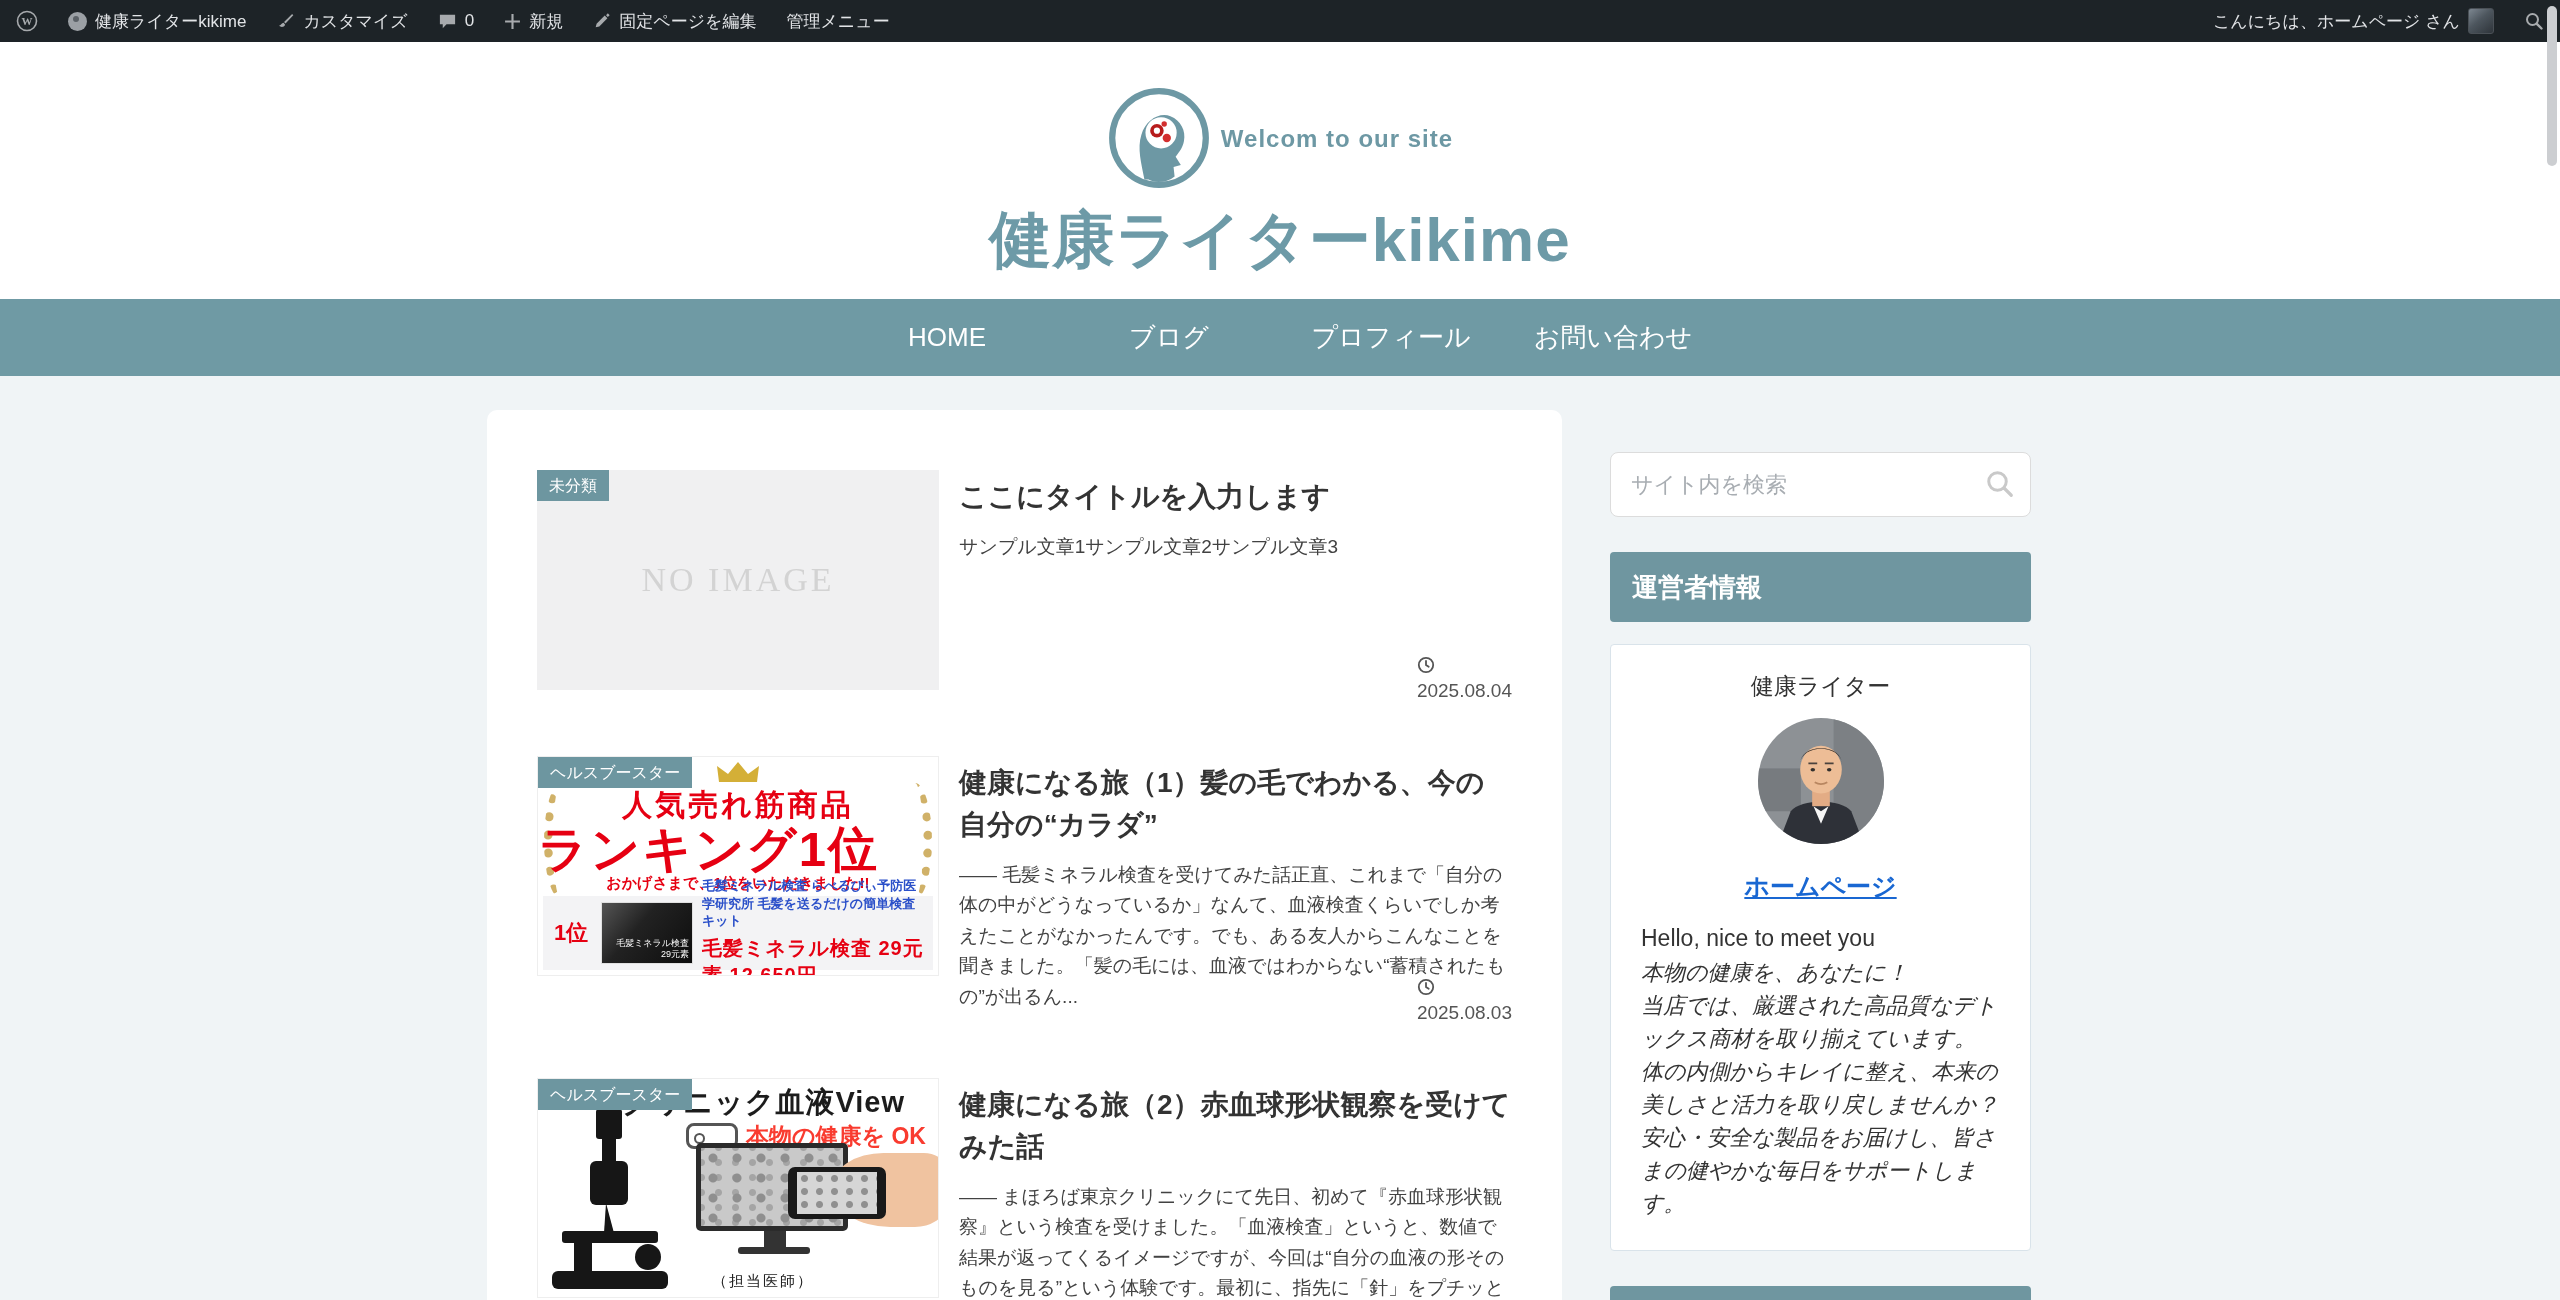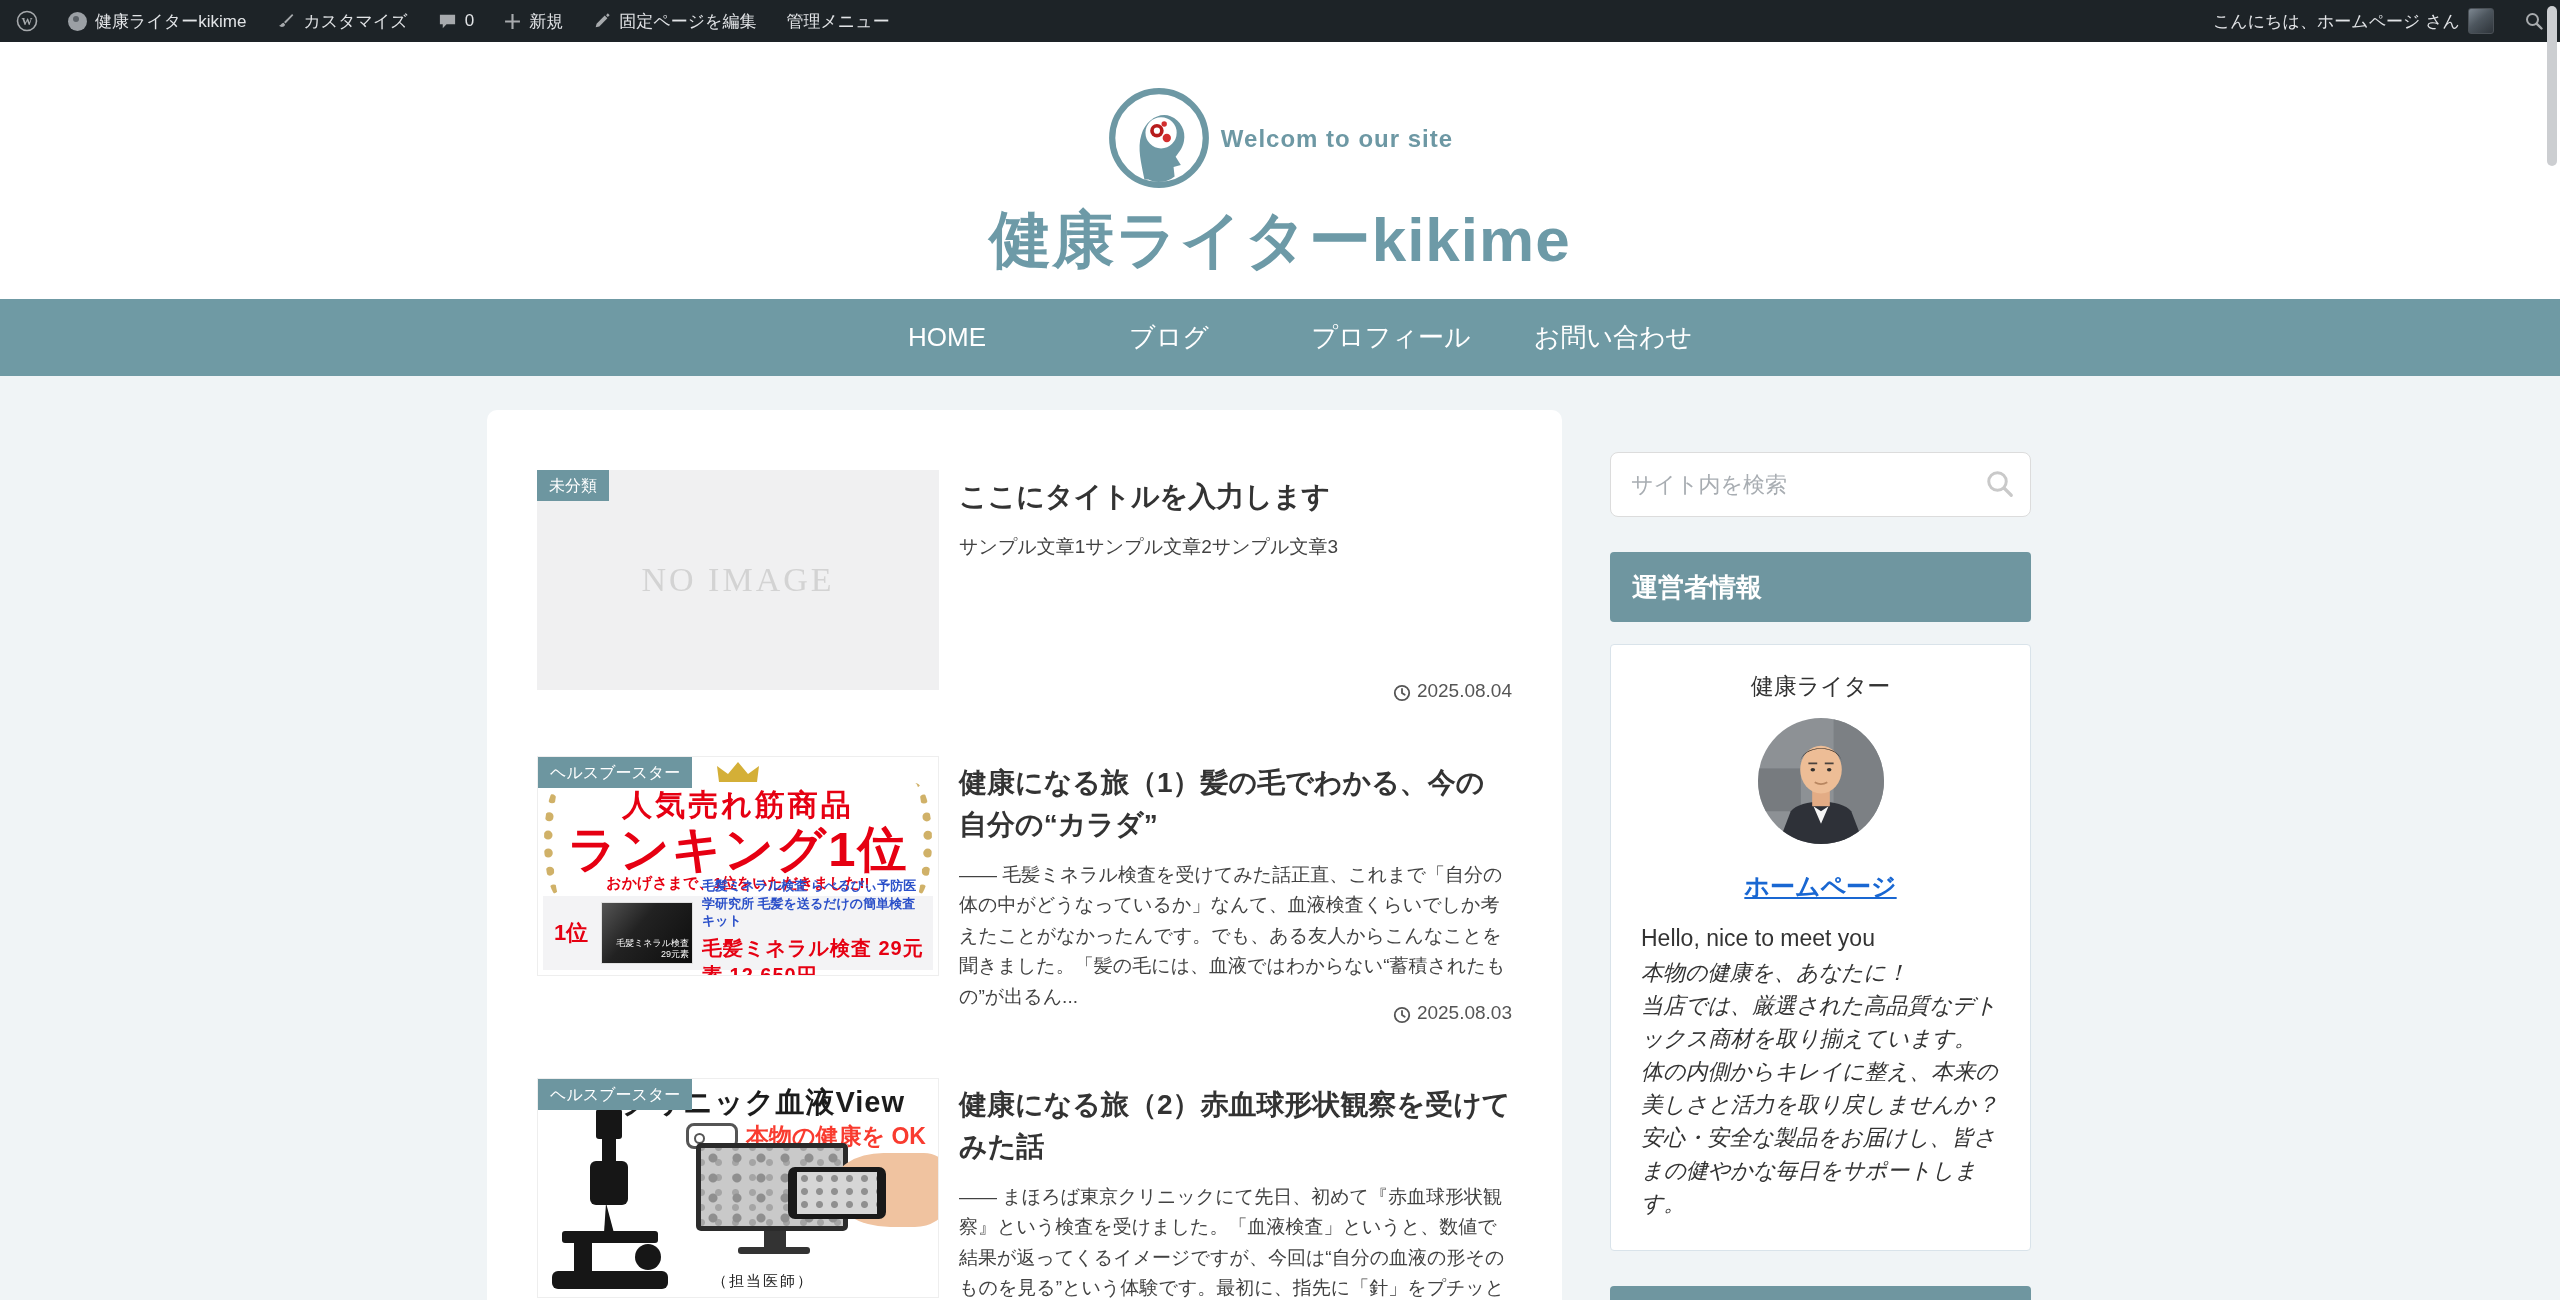--- a/index.html
+++ b/index.html
@@ -39,32 +39,32 @@
   .maincard { position:absolute; left:487px; top:410px; width:1075px; height:940px; background:#ffffff;
     border-radius:10px; padding:60px 50px 0 50px; }
   .entry { margin-bottom:66px; cursor:pointer; }
   .entry-row { display:flex; gap:20px; position:relative; }
   .thumb { width:402px; height:220px; flex:none; position:relative; overflow:hidden; background:#f0f0f1; }
   .badge { position:absolute; top:0; left:0; background:#6d96a0; color:#ffffff; font-size:16px;
     padding:6px 12px; z-index:3; line-height:1.2; }
   .entry-text { flex:1; min-width:0; padding-top:6px; }
   .entry-title { font-size:28px; font-weight:bold; color:#333333; line-height:1.5; margin-bottom:14px; }
   .entry-excerpt { font-size:19px; color:#424242; line-height:1.6; }
-  .entry-date { position:absolute; right:0; bottom:-12px; display:flex; align-items:flex-end; gap:6px;
-    color:#555555; font-size:19px; }
+  .entry-date { position:absolute; right:0; bottom:-12px; display:flex; align-items:flex-start; gap:6px;
+    color:#555555; font-size:19px;flex-direction:column; }
 
   
   .noimage-label { position:absolute; left:0; right:0; top:50%; transform:translateY(-50%); text-align:center;
     font-family:"Liberation Serif","DejaVu Serif",serif; font-size:34px; color:#d3d3d3; letter-spacing:3px; }
 
   
   .thumb-ranking { background:#ffffff; border:1px solid #eeeeee; }
   .rk-crown { position:absolute; top:3px; left:50%; transform:translateX(-50%); }
   .rk-line1 { position:absolute; top:28px; width:100%; text-align:center; color:#e60012; font-weight:bold; font-size:30px; letter-spacing:3px; }
-  .rk-line2 { position:absolute; top:60px; width:100%; text-align:center; color:#e60012; font-weight:bold; font-size:49px; letter-spacing:2px; }
+  .rk-line2 { position:absolute; top:60px; width:100%; color:#e60012; font-weight:bold; font-size:49px; letter-spacing:2px; }
   .rk-line3 { position:absolute; top:117px; width:100%; text-align:center; color:#e60012; font-weight:bold; font-size:15px; }
   .laurel { position:absolute; top:26px; width:34px; height:116px; opacity:.85; }
   .laurel.left  { left:6px;  border-left:9px dotted #c8a44e;  border-radius:50% 0 0 50% / 50% 0 0 50%; }
   .laurel.right { right:6px; border-right:9px dotted #c8a44e; border-radius:0 50% 50% 0 / 0 50% 50% 0; }
   .rk-bottom { position:absolute; left:5px; right:5px; bottom:5px; height:74px; background:#f3f3f5;
     display:flex; align-items:center; gap:9px; padding:5px 7px; }
   .rk-rank { color:#e60012; font-weight:bold; font-size:22px; width:42px; text-align:center; flex:none; }
   .rk-photo { width:92px; height:62px; flex:none; position:relative; border:1px solid #e0e0e0; background:
     linear-gradient(130deg,#555 0%, #222 40%, #0d0d0d 100%); }
   .rk-photo-caption { position:absolute; right:3px; bottom:2px; color:#ffffff; font-size:9px; line-height:1.3;

